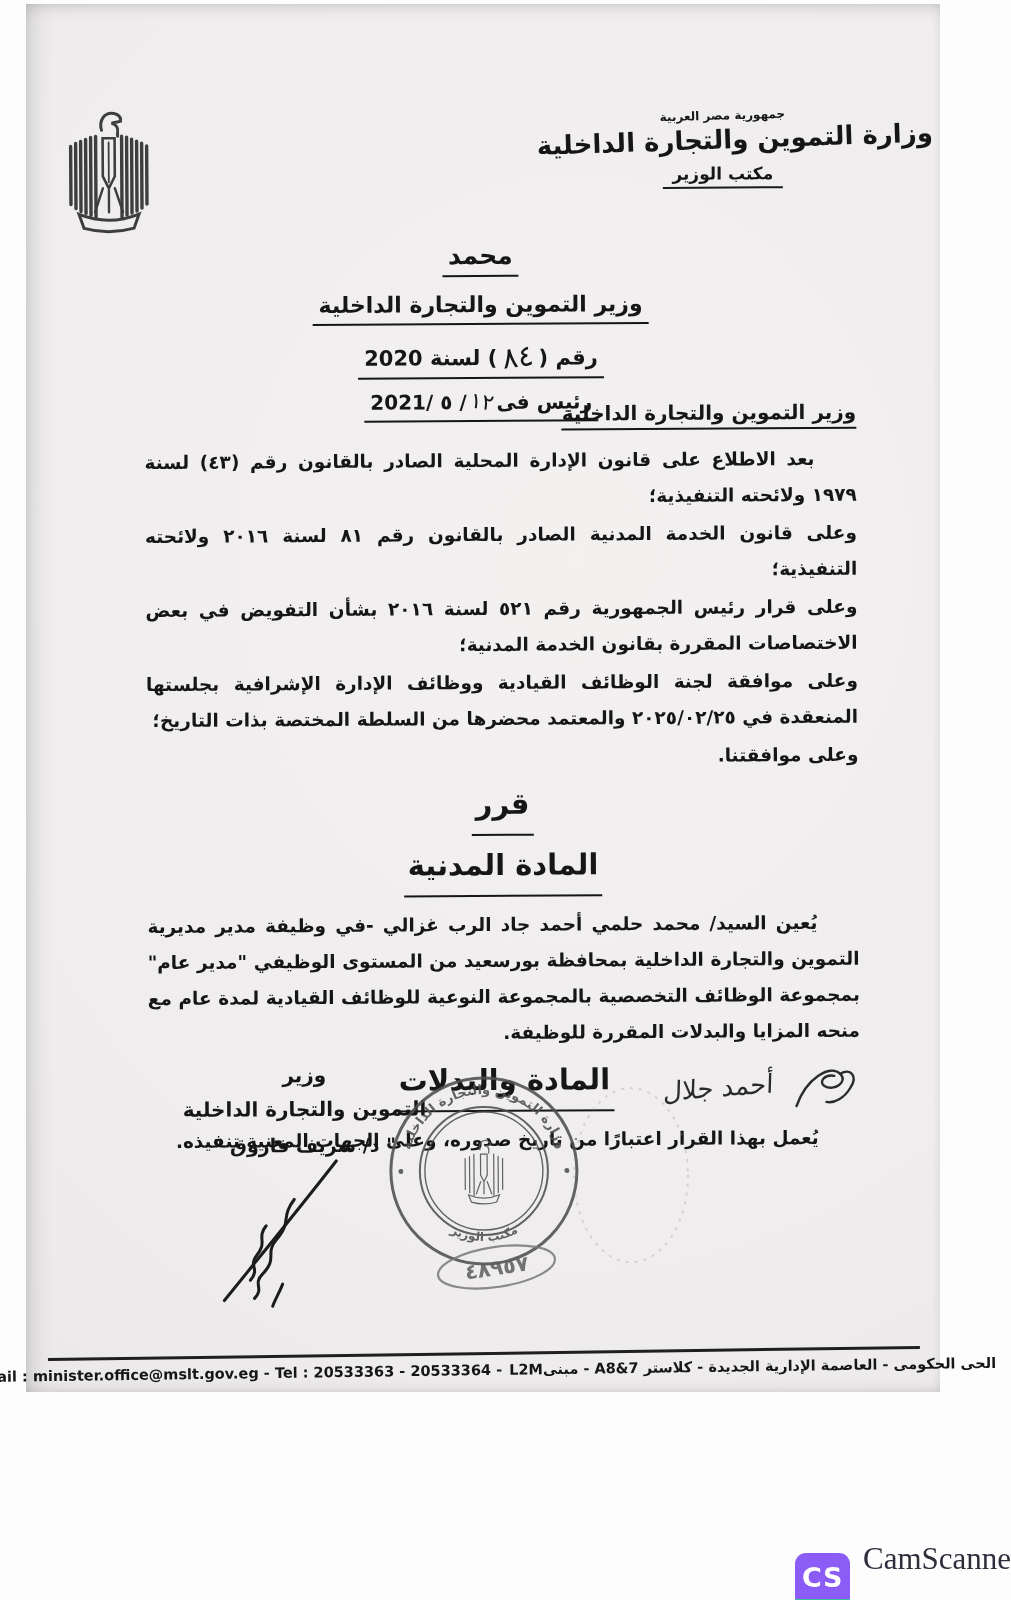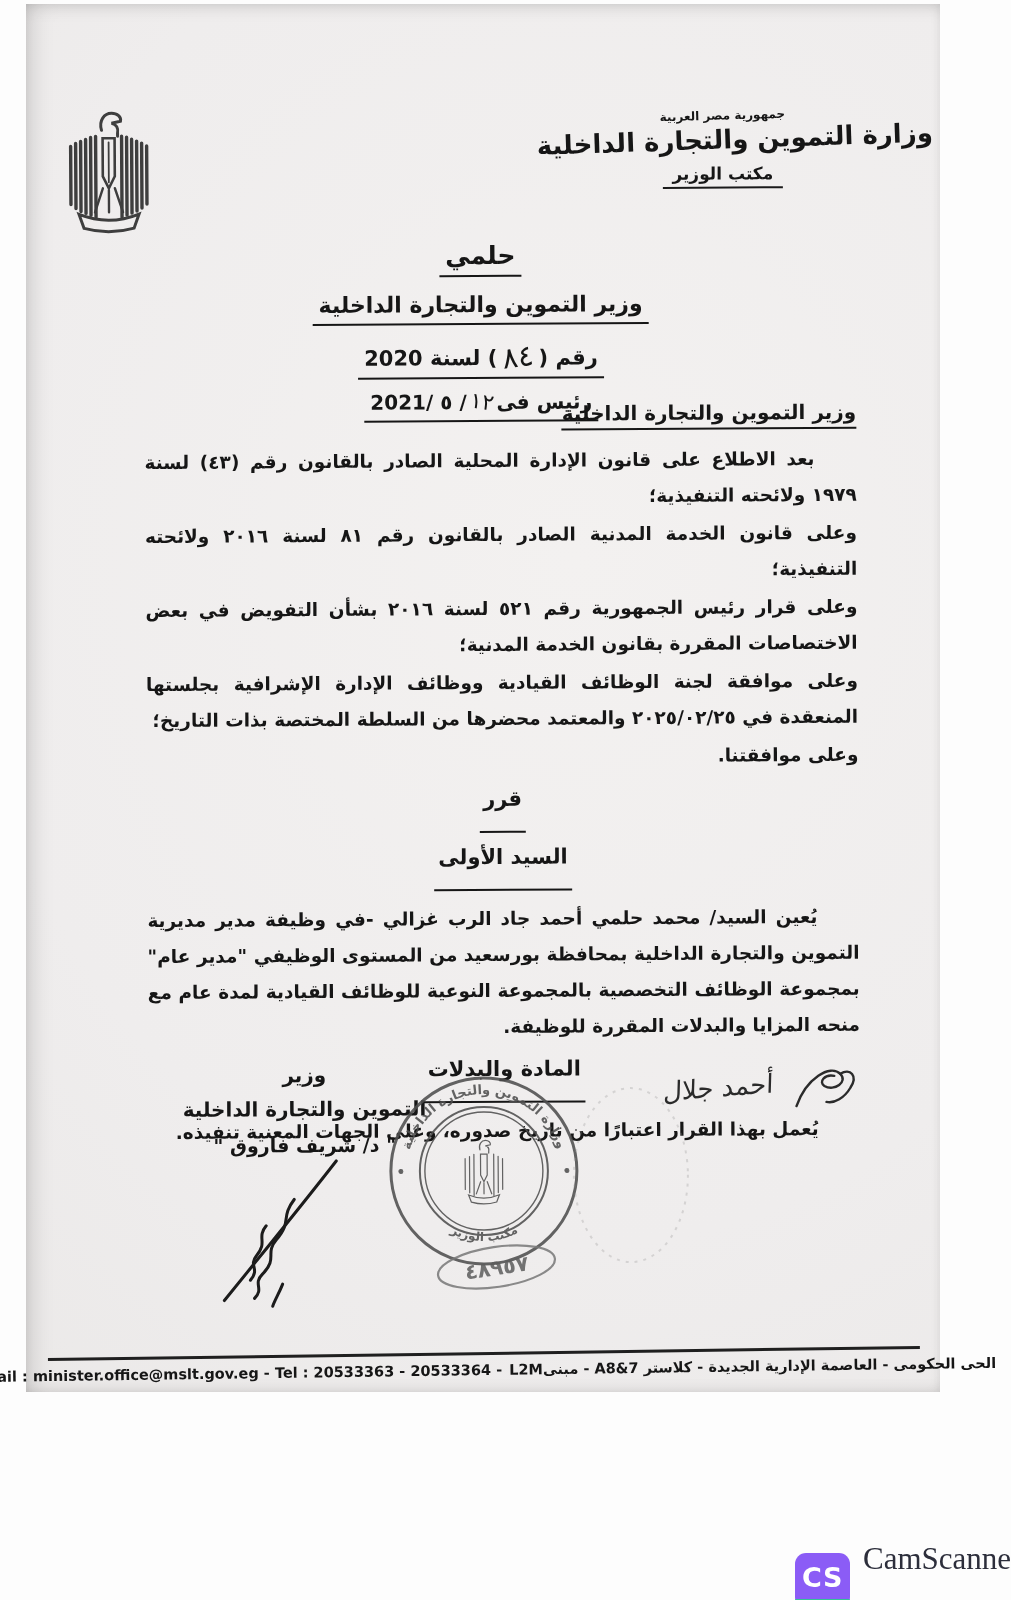--- a/index.html
+++ b/index.html
@@ -33,21 +33,21 @@
   .t-issued{font-size:20px;}
   .titles>div{line-height:1.25;}
   .hand84{display:inline-block;font-size:29px;font-weight:400;transform:rotate(-7deg) translateY(2px);margin:0 5px;}
   .hand12{display:inline-block;font-size:22px;font-weight:400;transform:rotate(9deg);margin:0 3px;}
   
   .content{position:absolute;right:82px;left:120px;top:398px;direction:rtl;}
   .phead{display:inline-block;font-size:20px;font-weight:700;border-bottom:2.5px solid #161616;padding-bottom:3px;margin-bottom:12px;}
   .para{font-size:18.5px;font-weight:700;line-height:36px;text-align:justify;margin:0 0 2px 0;}
   .para.indent{text-indent:42px;}
   .center-head{text-align:center;margin:12px 0 10px;}
-  .center-head span{display:inline-block;font-size:21px;font-weight:700;border-bottom:2.5px solid #161616;padding:0 4px 20px;}
+  .center-head span{display:inline-block;font-size:29px;font-weight:700;border-bottom:2.5px solid #161616;padding:0 4px 13px;}
   
   .sig{position:absolute;left:148px;top:1058px;width:256px;text-align:center;direction:rtl;font-weight:700;}
   .sig .l1{font-size:20px;}
   .sig .l2{font-size:20px;margin-top:10px;}
   .sig .nm{font-size:19px;margin-top:13px;}
   .sig-scribble{position:absolute;left:166px;top:1148px;width:152px;height:156px;}
   .stamp{position:absolute;left:350px;top:1062px;width:312px;height:218px;opacity:.88;}
   .approve{position:absolute;left:590px;top:1070px;width:200px;text-align:center;direction:rtl;
            font-size:26px;color:#2b2b2b;transform:rotate(-4deg) skewX(-6deg);letter-spacing:1px;}
   .flourish{position:absolute;left:762px;top:1058px;width:72px;height:60px;}
@@ -98,35 +98,35 @@
         </g>
       </svg>
 
       <div class="mhead">
         <div class="country">جمهورية مصر العربية</div>
         <div class="ministry">وزارة التموين والتجارة الداخلية</div>
         <div><span class="office">مكتب الوزير</span></div>
       </div>
 
       <div class="titles">
-        <div class="t-decree"><span class="ln">حلمي</span></div>
+        <div class="t-decree"><span class="ln">محمد</span></div>
         <div class="t-minister"><span class="ln">وزير التموين والتجارة الداخلية</span></div>
         <div class="t-number"><span class="ln"><span>رقم (</span><span class="hand84">٨٤</span><span>) لسنة 2020</span></span></div>
         <div class="t-issued"><span class="ln"><span>رئيس فى</span><span class="hand12">١٢</span><span>/ ٥ /2021</span></span></div>
       </div>
 
       <div class="content">
         <span class="phead">وزير التموين والتجارة الداخلية</span>
         <p class="para indent">بعد الاطلاع على قانون الإدارة المحلية الصادر بالقانون رقم (٤٣) لسنة ١٩٧٩ ولائحته التنفيذية؛</p>
         <p class="para">وعلى قانون الخدمة المدنية الصادر بالقانون رقم ٨١ لسنة ٢٠١٦ ولائحته التنفيذية؛</p>
         <p class="para">وعلى قرار رئيس الجمهورية رقم ٥٢١ لسنة ٢٠١٦ بشأن التفويض في بعض الاختصاصات المقررة بقانون الخدمة المدنية؛</p>
         <p class="para">وعلى موافقة لجنة الوظائف القيادية ووظائف الإدارة الإشرافية بجلستها المنعقدة في ٢٠٢٥/٠٢/٢٥ والمعتمد محضرها من السلطة المختصة بذات التاريخ؛</p>
         <p class="para">وعلى موافقتنا.</p>
         <div class="center-head"><span>قرر</span></div>
-        <div class="center-head"><span>السيد الأولى</span></div>
+        <div class="center-head"><span>المادة المدنية</span></div>
         <p class="para indent">يُعين السيد/ محمد حلمي أحمد جاد الرب غزالي -في وظيفة مدير مديرية التموين والتجارة الداخلية بمحافظة بورسعيد من المستوى الوظيفي "مدير عام" بمجموعة الوظائف التخصصية بالمجموعة النوعية للوظائف القيادية لمدة عام مع منحه المزايا والبدلات المقررة للوظيفة.</p>
         <div class="center-head"><span>المادة والبدلات</span></div>
         <p class="para indent">يُعمل بهذا القرار اعتبارًا من تاريخ صدوره، وعلى الجهات المعنية تنفيذه.</p>
       </div>
 
       <div class="sig">
         <div class="l1">وزير</div>
         <div class="l2">التموين والتجارة الداخلية</div>
         <div class="nm">" د/ شريف فاروق "</div>
       </div>

